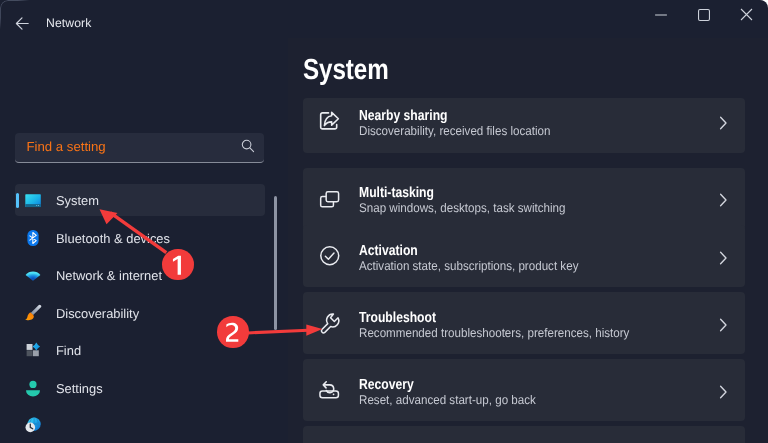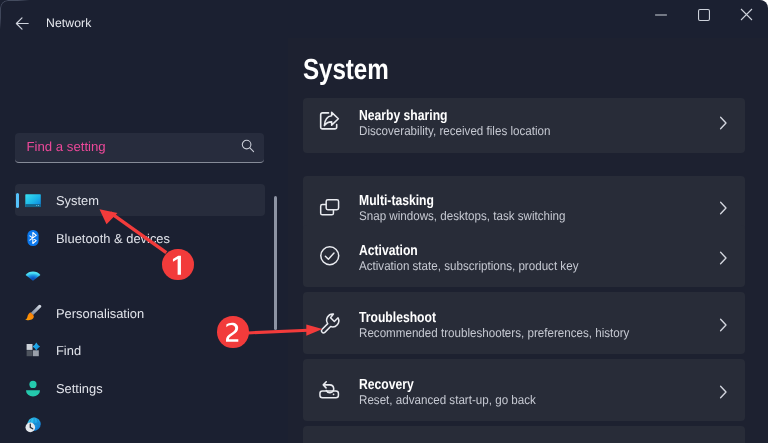--- a/index.html
+++ b/index.html
@@ -41,21 +41,21 @@
   #btn-min{left:638px;}
   #btn-max{left:680.5px;}
   #btn-close{left:723.5px;}
 
   
   #sidebar{position:absolute;left:0;top:38px;width:288px;height:405px;}
   #searchwrap{position:absolute;left:15px;top:94.5px;width:249px;height:30px;
               background:#272c3d;border-radius:4px;border-bottom:1.6px solid #868b98;
               box-sizing:border-box;}
   #searchtext{position:absolute;left:11.5px;top:0;height:28px;line-height:28px;
-              font-size:13.2px;color:#ec4899;}
+              font-size:13.2px;color:#f97316;}
   #searchicon{position:absolute;right:8.5px;top:5.5px;}
 
   .navitem{position:absolute;left:15px;width:250px;height:32px;border-radius:4px;
            display:flex;align-items:center;}
   .navitem.sel{background:#272c3c;}
   .navsel-bar{position:absolute;left:1px;top:8.5px;width:2.6px;height:15px;
               border-radius:2px;background:#55c2fb;}
   .navicon{position:absolute;left:9px;top:50%;transform:translateY(-50%);
            width:18px;height:18px;display:flex;align-items:center;justify-content:center;}
   .navlabel{position:absolute;left:41px;font-size:12.9px;color:#e1e3ea;
@@ -171,40 +171,41 @@
                   <stop offset="0.12" stop-color="#0b55bb"></stop>
                   <stop offset="0.38" stop-color="#1378d6"></stop>
                   <stop offset="0.62" stop-color="#25a6e6"></stop>
                   <stop offset="0.84" stop-color="#44d8f1"></stop>
                   <stop offset="1" stop-color="#52e3f7"></stop>
                 </radialGradient>
               </defs>
               <path d="M9 14.8 L1.6 9.0 A9.4 9.4 0 0 1 16.4 9.0 Z" fill="url(#gw)"></path>
             </svg>
           </div>
+          <div class="navlabel">Network &amp; internet</div>
         </div>
         <div class="navitem" style="top: 258.5px;">
           <div class="navicon">
             <svg width="18" height="18" viewBox="0 0 18 18">
               <defs>
                 <linearGradient id="gpb" x1="0" y1="1" x2="1" y2="0">
                   <stop offset="0" stop-color="#7d8797"></stop>
                   <stop offset="0.55" stop-color="#a9b2c0"></stop>
                   <stop offset="1" stop-color="#e2e7ef"></stop>
                 </linearGradient>
                 <linearGradient id="gpo" x1="0.1" y1="1" x2="0.8" y2="0">
                   <stop offset="0" stop-color="#fb9c06"></stop>
                   <stop offset="1" stop-color="#fc7e07"></stop>
                 </linearGradient>
               </defs>
               <path d="M16.7 1.3 C17.5 2.1 17.5 2.7 16.7 3.5 L8.9 11.3 L6.7 9.1 L14.5 1.3 C15.3 0.5 15.9 0.5 16.7 1.3 Z" fill="url(#gpb)"></path>
               <path d="M6.9 8.8 L9.2 11.1 C10.3 12.2 9.9 14.0 8.5 15.1 C7.3 16.0 5.3 16.4 3.5 16.2 C2.0 16.0 1.2 15.8 1.2 15.8 C1.2 15.8 2.6 15.0 3.1 13.9 C3.6 12.8 3.5 11.5 4.3 10.5 C5.1 9.3 6.0 7.9 6.9 8.8 Z" fill="url(#gpo)"></path>
             </svg>
           </div>
-          <div class="navlabel">Personalisation</div>
+          <div class="navlabel">Discoverability</div>
         </div>
         <div class="navitem" style="top: 296px;">
           <div class="navicon">
             <svg width="18" height="18" viewBox="0 0 18 18">
               <defs>
                 <linearGradient id="gap" x1="0" y1="0" x2="1" y2="1">
                   <stop offset="0" stop-color="#2cb6ef"></stop>
                   <stop offset="1" stop-color="#0c8fdc"></stop>
                 </linearGradient>
               </defs>
@@ -264,21 +265,21 @@
               <path d="M9.4 3.5 H4.0 A1.6 1.6 0 0 0 2.4 5.1 V16.2 A1.6 1.6 0 0 0 4.0 17.8 H15.1 A1.6 1.6 0 0 0 16.7 16.2 V14.0" stroke="#e9ebf0" stroke-width="1.45" fill="none" stroke-linecap="round" stroke-linejoin="round"></path>
               <path d="M12.2 3.0 L18.2 8.7 L12.2 14.4 V11.5 C9.2 11.5 7.3 12.4 5.7 14.9 C6.0 10.4 8.2 6.6 12.2 6.1 Z" stroke="#e9ebf0" stroke-width="1.4" fill="none" stroke-linecap="round" stroke-linejoin="round"></path>
             </svg>
           </div>
           <div class="cardtitle" style="top:9.999999999999995px">Nearby sharing</div>
           <div class="cardsub" style="top:25.999999999999993px">Discoverability, received files location</div>
           <div class="cardchev" style="top:16.799999999999994px"><svg width="12" height="16" viewBox="0 0 12 16">
               <path d="M3.6 2.3 L9.0 8.0 L3.6 13.7" stroke="#d3d6de" stroke-width="1.35" fill="none" stroke-linecap="round" stroke-linejoin="round"></path>
             </svg></div>
         </div>
-        <div class="card" style="top: 138px; height: 61.5px;">
+        <div class="card" style="top: 130px; height: 61.5px;">
           <div class="cardicon" style="top:14.800000000000008px">
             <svg width="23.5" height="23.5" viewBox="0 0 21 21">
               <rect x="2.4" y="9.4" width="11.4" height="9.2" rx="1.5" stroke="#e9ebf0" stroke-width="1.35" fill="none"></rect>
               <rect x="7.3" y="5.1" width="11.1" height="9.0" rx="1.5" stroke="#e9ebf0" stroke-width="1.35" fill="#282c38"></rect>
             </svg>
           </div>
           <div class="cardtitle" style="top:17.000000000000007px">Multi-tasking</div>
           <div class="cardsub" style="top:33.00000000000001px">Snap windows, desktops, task switching</div>
           <div class="cardchev" style="top:23.800000000000008px"><svg width="12" height="16" viewBox="0 0 12 16">
               <path d="M3.6 2.3 L9.0 8.0 L3.6 13.7" stroke="#d3d6de" stroke-width="1.35" fill="none" stroke-linecap="round" stroke-linejoin="round"></path>

